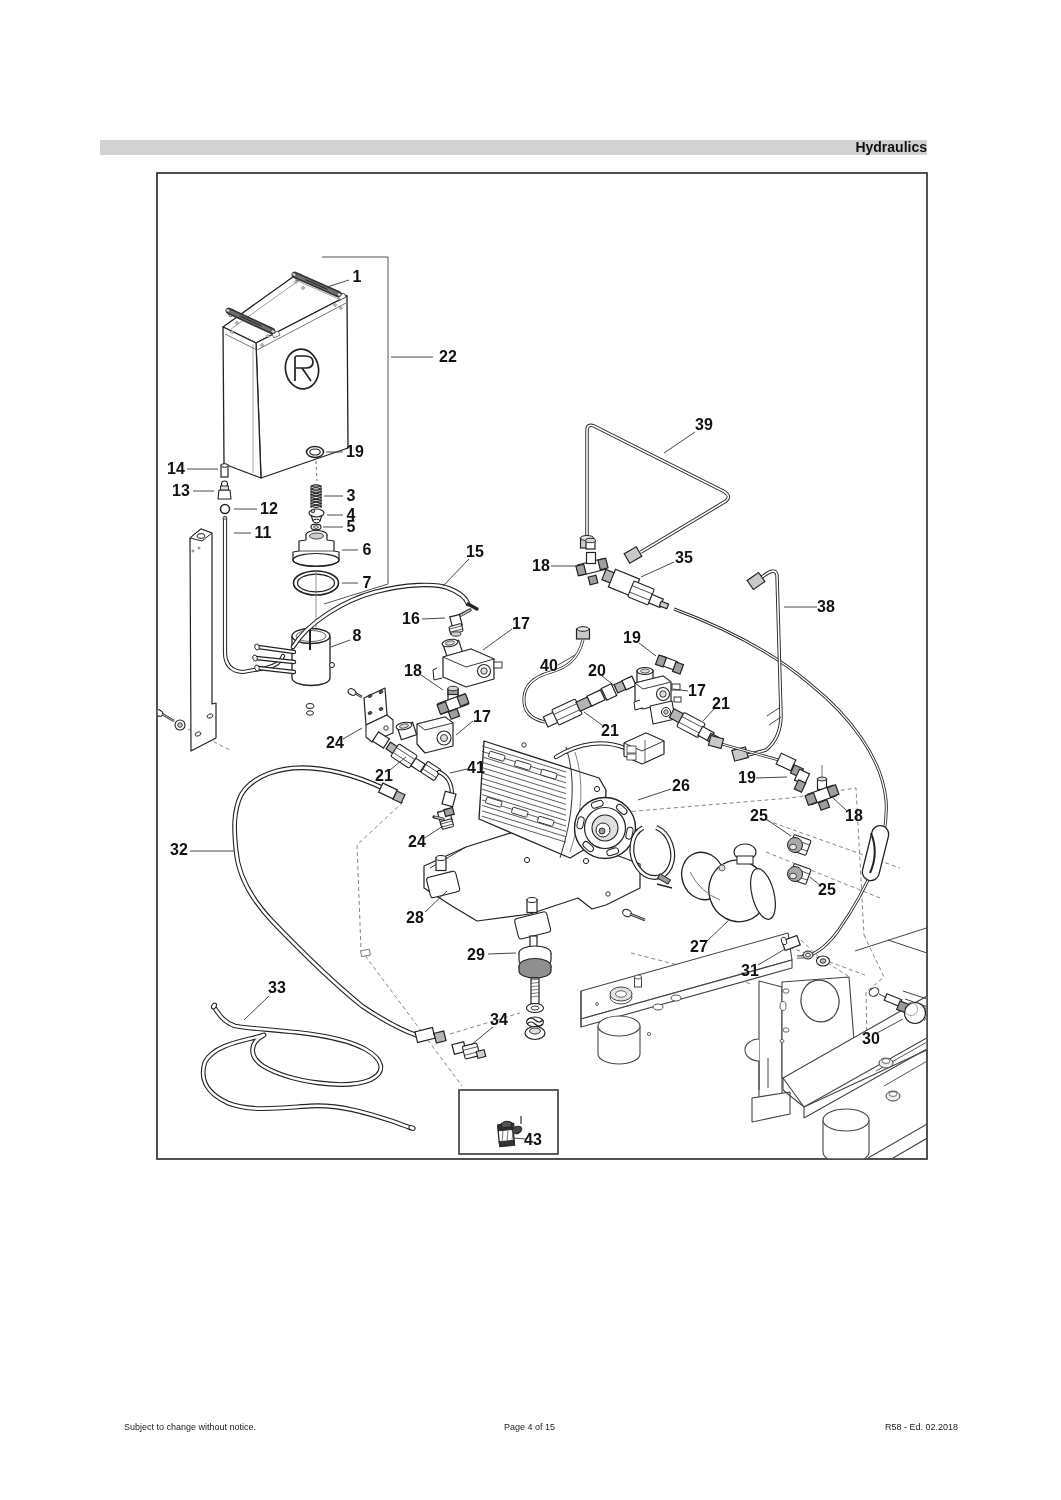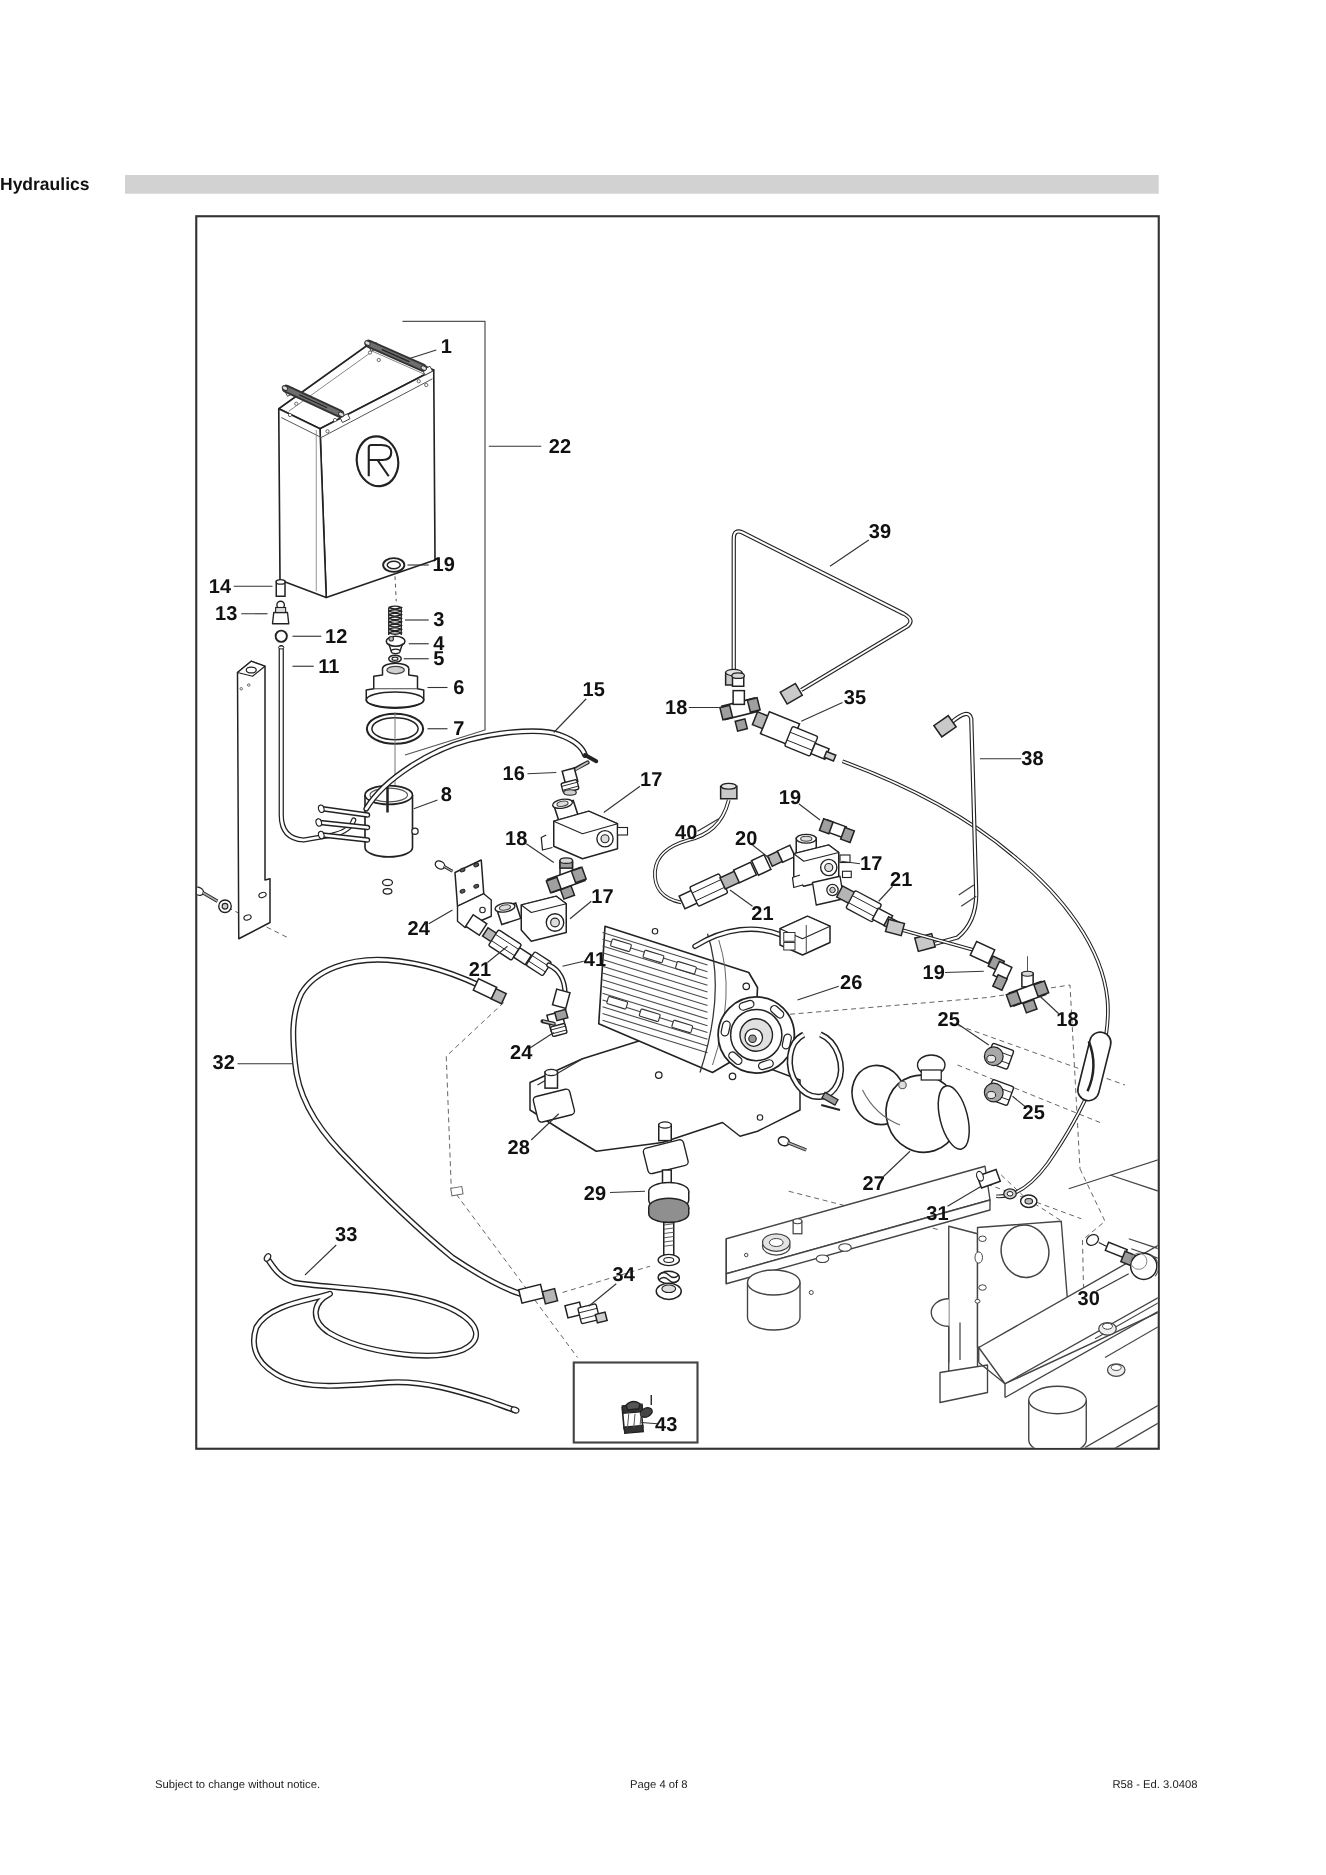--- a/index.html
+++ b/index.html
@@ -1,17 +1,17 @@
 <!DOCTYPE html>
 <html><head><meta charset="utf-8">
 <style>
 html,body{margin:0;padding:0;background:#fff;}
 body{width:1061px;height:1500px;position:relative;font-family:"Liberation Sans",sans-serif;}
 .hbar{position:absolute;left:100px;top:140px;width:827px;height:15px;background:#d2d2d2;}
-.htxt{position:absolute;left:0;top:139px;width:927px;text-align:left;font-size:14px;font-weight:bold;color:#111;}
+.htxt{position:absolute;left:0;top:139px;width:927px;text-align:right;font-size:14px;font-weight:bold;color:#111;}
 .f{position:absolute;top:1422px;font-size:9px;color:#222;}
 svg{position:absolute;left:0;top:0;}
 text{font-family:"Liberation Sans",sans-serif;}
 </style></head>
 <body>
 <div class="hbar"></div>
 <div class="htxt">Hydraulics</div>
 <svg width="1061" height="1500" viewBox="0 0 1061 1500">
 <defs>
       <clipPath id="boxclip">
@@ -715,13 +715,13 @@
 <text x="277" y="993.2" font-size="16" font-weight="bold" text-anchor="middle" fill="#111">33</text>
 <line x1="877" y1="1033" x2="903" y2="1019" stroke="#333" stroke-width="0.9" stroke-linecap="butt"></line>
 <text x="871" y="1044.2" font-size="16" font-weight="bold" text-anchor="middle" fill="#111">30</text>
 <line x1="493" y1="1027" x2="471" y2="1045" stroke="#333" stroke-width="0.9" stroke-linecap="butt"></line>
 <text x="499" y="1025.2" font-size="16" font-weight="bold" text-anchor="middle" fill="#111">34</text>
 <line x1="526" y1="1139" x2="513" y2="1138" stroke="#333" stroke-width="0.9" stroke-linecap="butt"></line>
 <text x="533" y="1145.2" font-size="16" font-weight="bold" text-anchor="middle" fill="#111">43</text>
 </g>
 </svg>
 <div class="f" style="left:98px;margin-left:26px;">Subject to change without notice.</div>
-<div class="f" style="left:504px;">Page 4 of 8</div>
-<div class="f" style="left:0;width:958px;text-align:right;">R58 - Ed. 3.0408</div>
+<div class="f" style="left:504px;">Page 4 of 15</div>
+<div class="f" style="left:0;width:958px;text-align:right;">R58 - Ed. 02.2018</div>
 </body></html>

